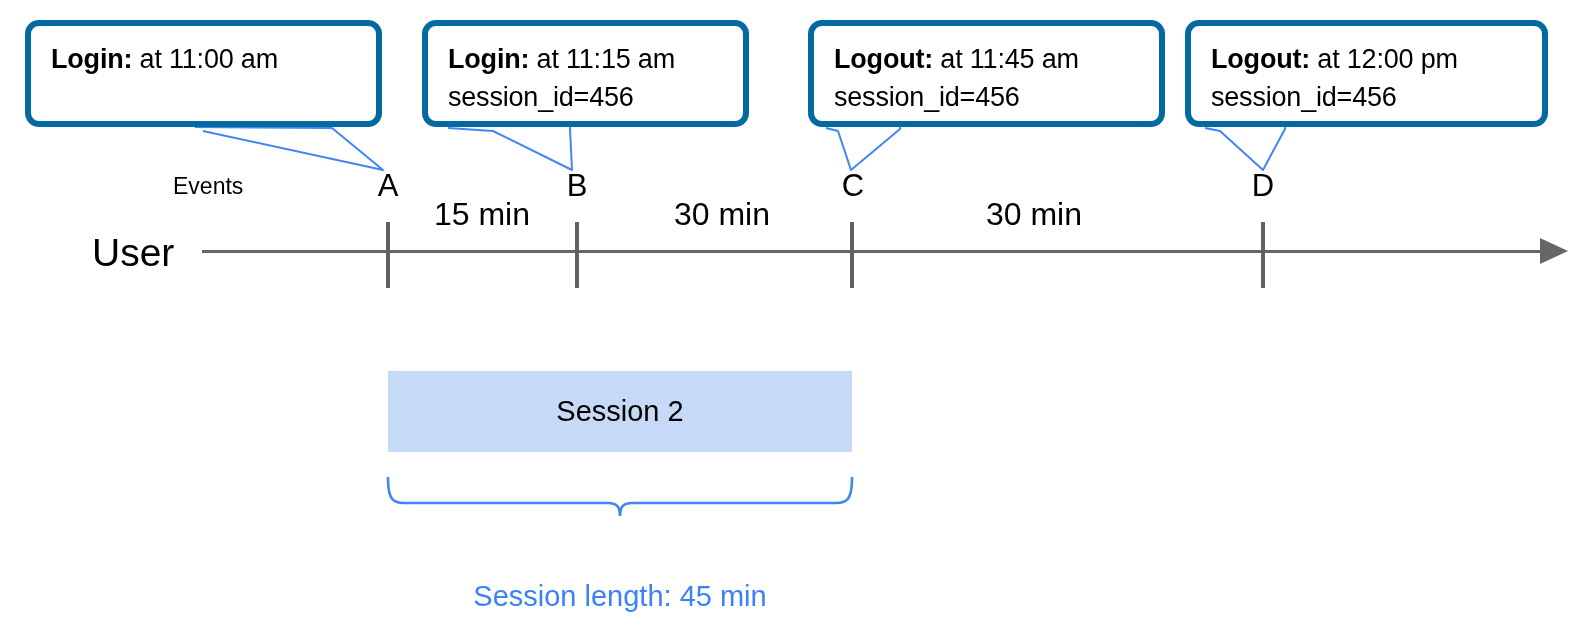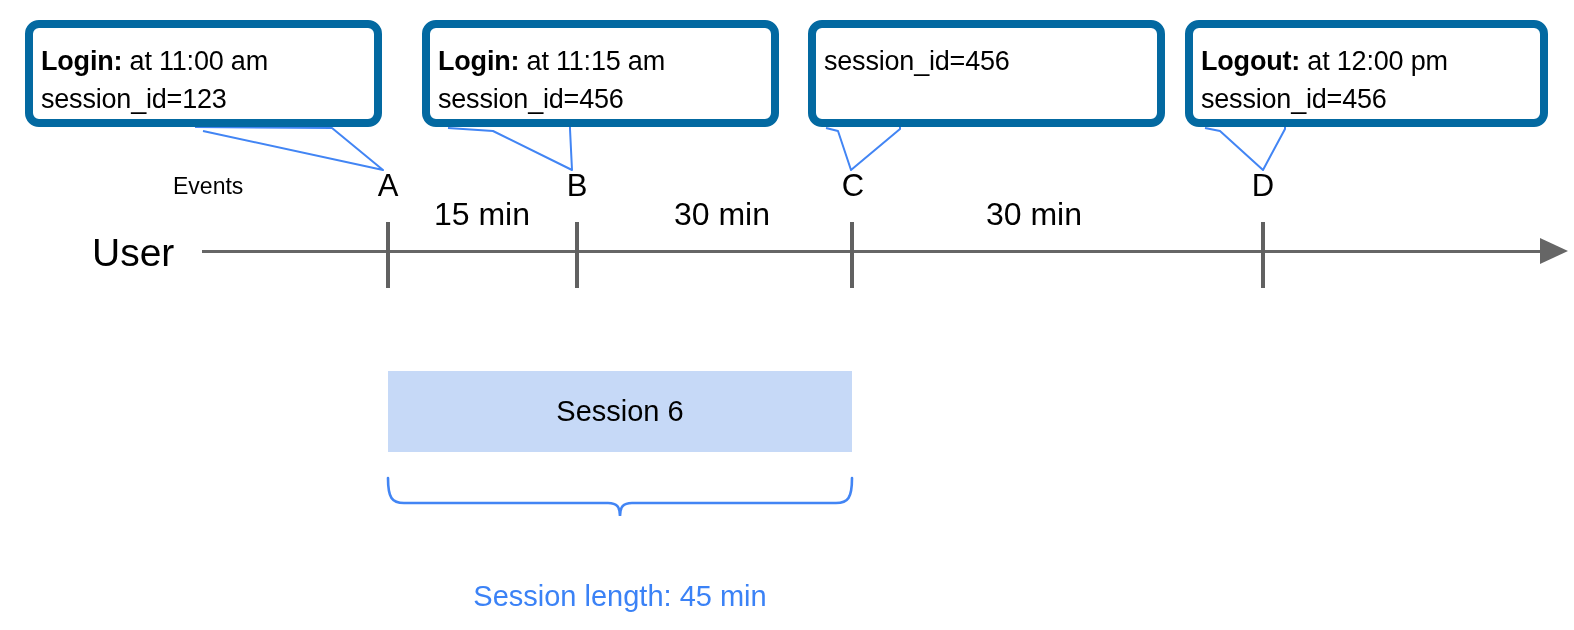--- a/index.html
+++ b/index.html
@@ -13,24 +13,24 @@
     height: 630px;
     background: #ffffff;
     overflow: hidden;
     font-family: "Liberation Sans", sans-serif;
     -webkit-font-smoothing: antialiased;
   }
   
   .callout {
     position: absolute;
     box-sizing: border-box;
-    border: 8px solid #0369a1;
+    border: 6px solid #0369a1;
     border-radius: 14px;
     background: #ffffff;
-    padding: 14px 18px 0 8px;
+    padding: 14px 18px 0 20px;
     z-index: 3;
   }
   .callout-line {
     font-size: 27px;
     line-height: 38px;
     color: #000000;
     white-space: nowrap;
     letter-spacing: -0.2px;
   }
   .callout-line .evt {
@@ -137,31 +137,33 @@
              C 617 503, 620 507, 620 516
              C 620 507, 623 503, 632 503
              L 836 503
              C 848 503, 852 498, 852 478" fill="none" stroke="#4285f4" stroke-width="2.6" stroke-linecap="round"></path>
   </svg>
 
   <div class="callout" style="left:25px; top:20px; width:357px; height:107px;">
     <div class="callout-line">
       <span class="evt">Login:</span><span> at 11:00 am</span>
     </div>
-    <div class="callout-line">session_id=123</div>
-  </div>
-
-  <div class="callout" style="left:422px; top:20px; width:357px; height:107px;">
+  </div>
+
+  <div class="callout" style="left:422px; top:20px; width:327px; height:107px;">
     <div class="callout-line">
       <span class="evt">Login:</span><span> at 11:15 am</span>
     </div>
     <div class="callout-line">session_id=456</div>
   </div>
 
   <div class="callout" style="left:808px; top:20px; width:357px; height:107px;">
+    <div class="callout-line">
+      <span class="evt">Logout:</span><span> at 11:45 am</span>
+    </div>
     <div class="callout-line">session_id=456</div>
   </div>
 
   <div class="callout" style="left:1185px; top:20px; width:363px; height:107px;">
     <div class="callout-line">
       <span class="evt">Logout:</span><span> at 12:00 pm</span>
     </div>
     <div class="callout-line">session_id=456</div>
   </div>
 
@@ -181,18 +183,18 @@
   <div class="tick-label" style="left:853px; top:170px;">C</div>
 
   <div class="tick" style="left:1261px; top:222px; height:66px;"></div>
   <div class="tick-label" style="left:1263px; top:170px;">D</div>
 
   <div class="dur-label" style="left:482px; top:202px;">15 min</div>
   <div class="dur-label" style="left:722px; top:202px;">30 min</div>
   <div class="dur-label" style="left:1034px; top:202px;">30 min</div>
 
   <div class="session-bar" style="left:388px; top:371px; width:464px; height:81px;">
-    <span class="session-bar-label">Session 6</span>
+    <span class="session-bar-label">Session 2</span>
   </div>
 
   <div class="caption" style="left:620px; top:582px;">Session length: 45 min</div>
 
 </div>
 
 </body></html>

